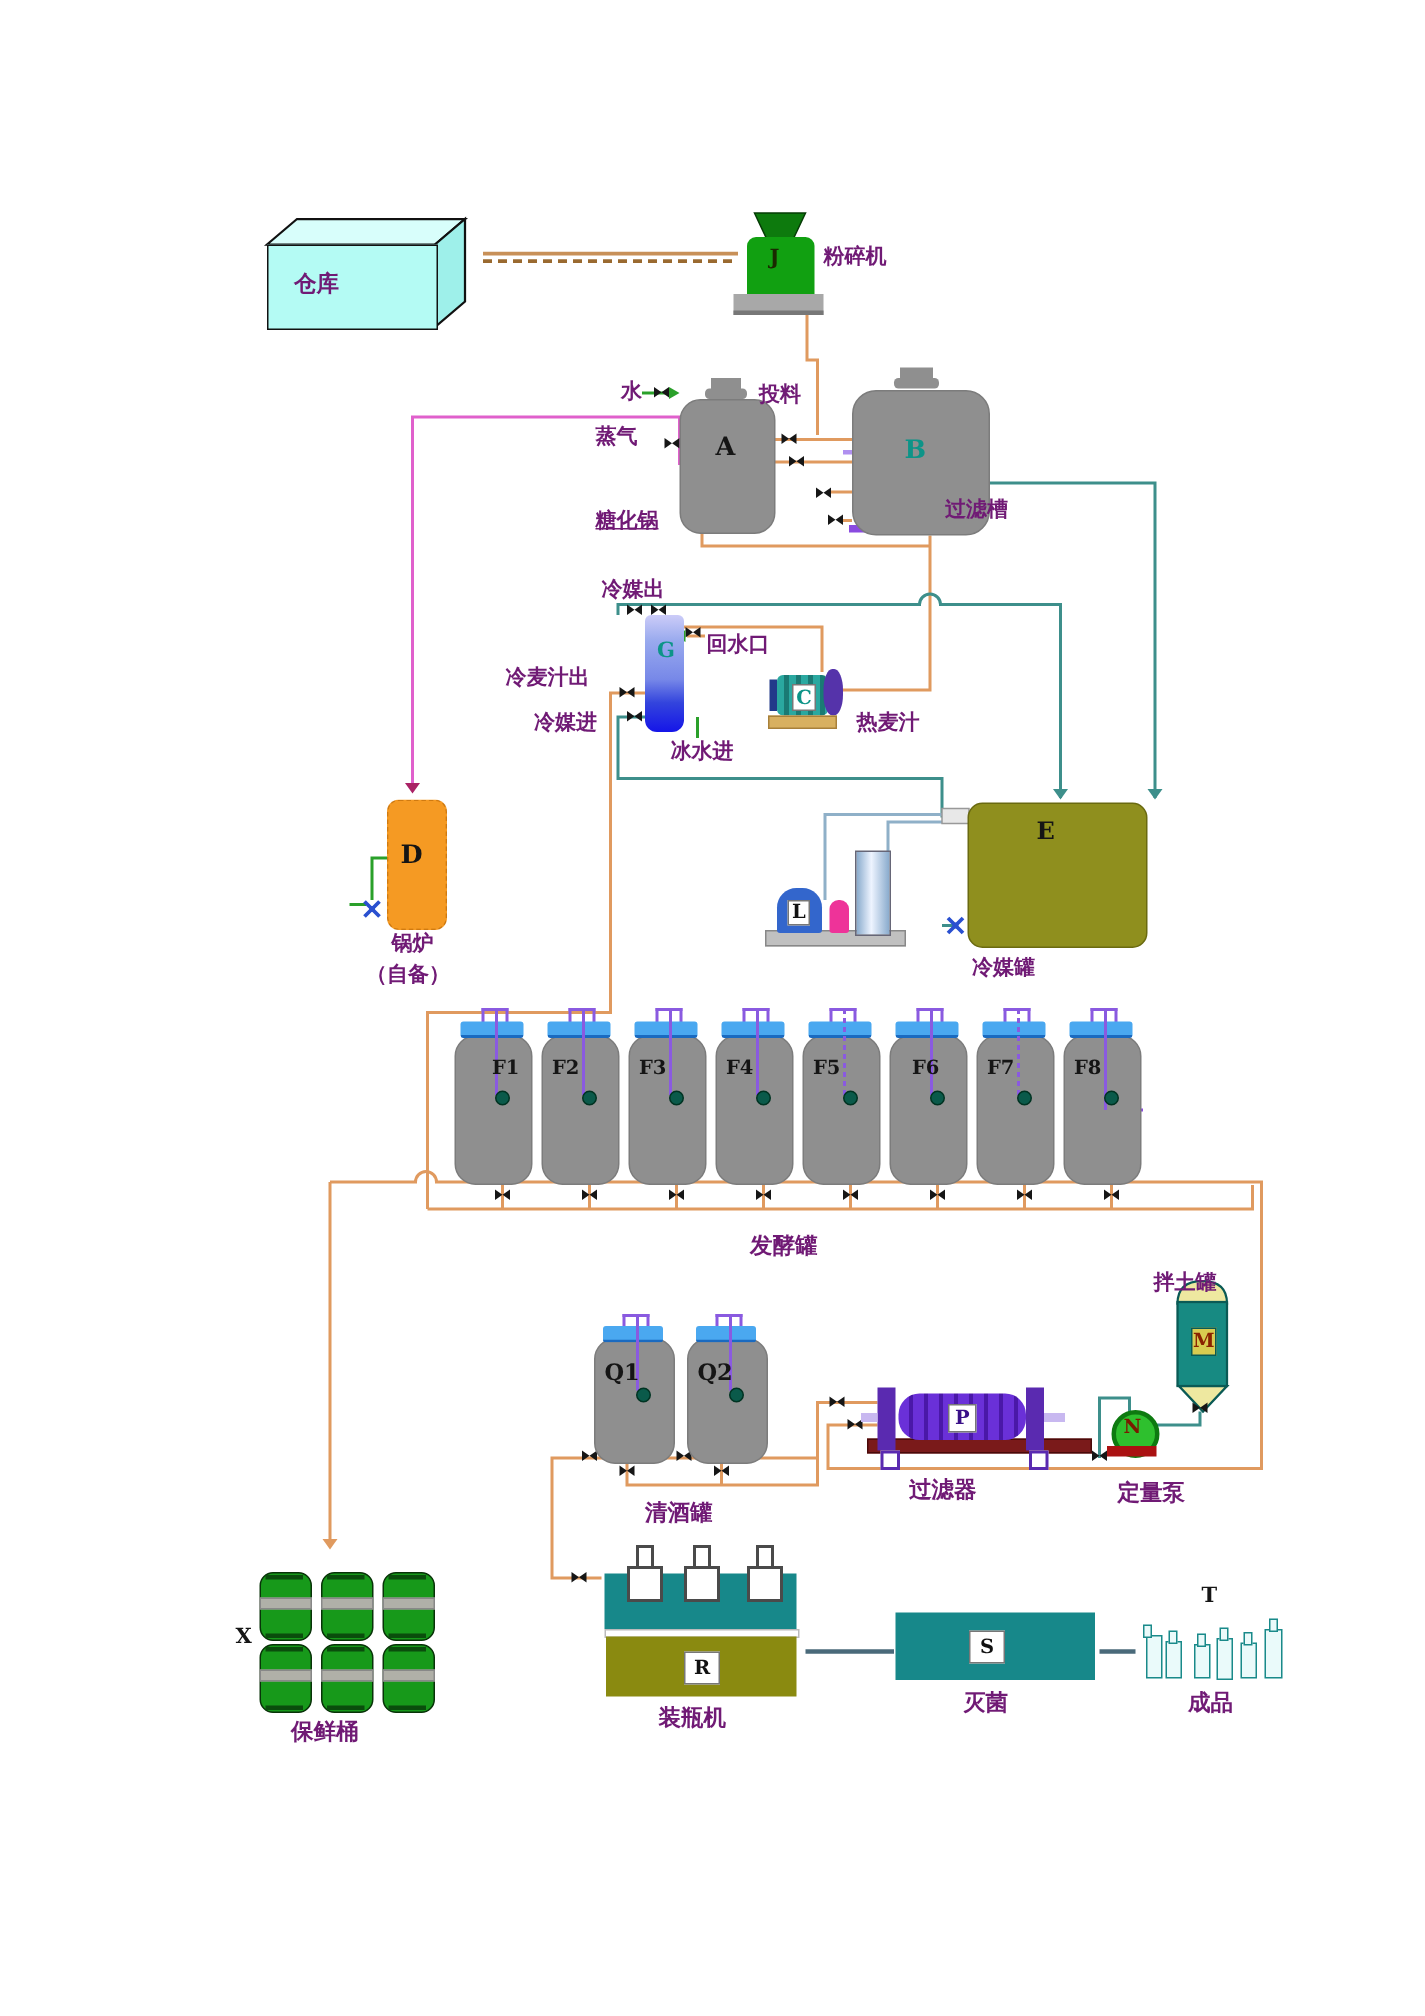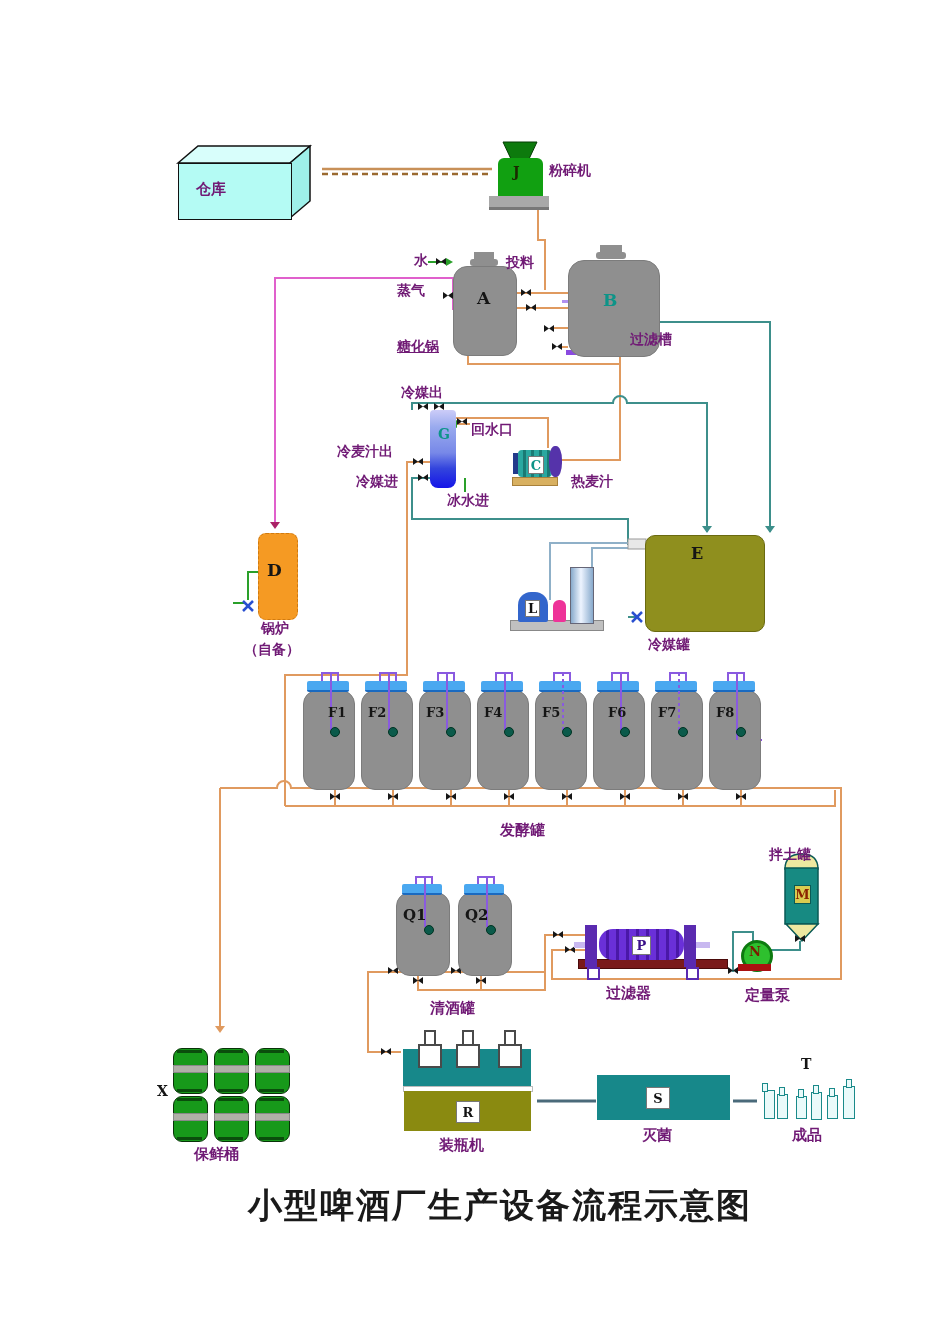--- a/index.html
+++ b/index.html
@@ -410,15 +410,14 @@
     <div class="band"></div>
     <div class="bot"></div>
   </div>
   <div class="keg" style="left:255px;top:1096px;">
     <div class="top"></div>
     <div class="band"></div>
     <div class="bot"></div>
   </div>
   <div class="lbl" style="left:194px;top:1145px;font-size:15px;">保鲜桶</div>
 
-  <div id="title">小型啤酒厂生产设备流程示意图</div>
 
 </div>
 
 </body></html>

